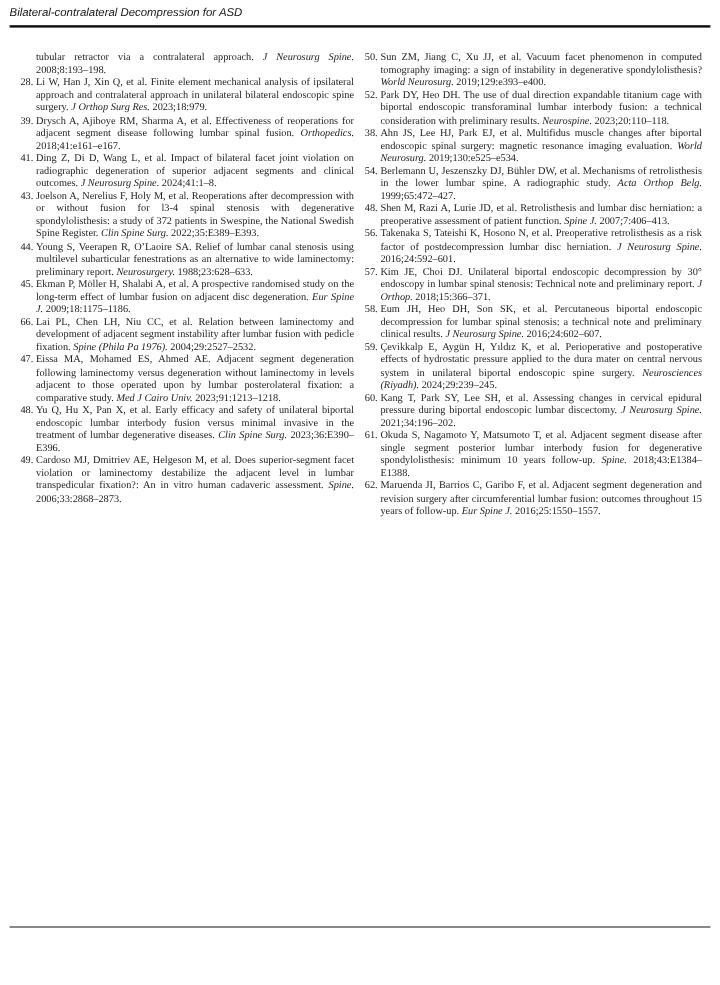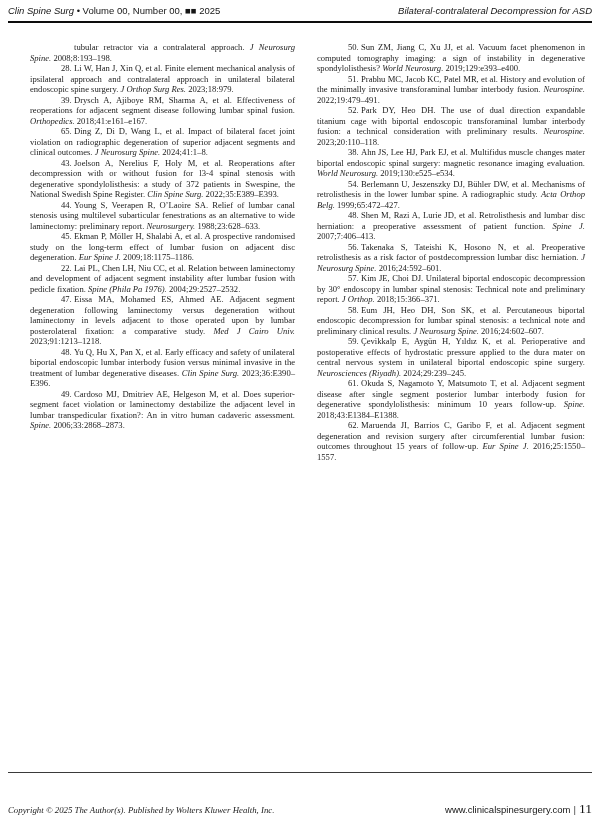--- a/index.html
+++ b/index.html
@@ -49,21 +49,20 @@
     text-align: justify;
   }
   .ref {
     padding-left: 13px;
     text-indent: -13px;
   }
   .ref .num {
     display: inline-block;
     width: 13px;
     text-indent: 0;
-    margin-left: 44px;
   }
   .jrnl { font-style: italic; }
 
   
   .footer-rule {
     position: absolute;
     top: 772px; left: 8px; right: 8px;
     height: 1px;
     background: #3a3a3a;
   }
@@ -92,84 +91,75 @@
     font-family: "Liberation Serif", serif;
     font-size: 13.5px;
   }
 </style>
 </head>
 <body>
 
 <div class="page">
 
   <header class="page-header">
-    <div class="header-left">
-      <span class="italic">Clin Spine Surg</span><span> • Volume 00, Number 00, ■■ 2025</span>
-    </div>
     <div class="header-right italic">Bilateral-contralateral Decompression for ASD</div>
   </header>
 
   <div class="header-rule"></div>
 
   <main class="columns">
     <div class="col">
   <div class="ref"><span class="num"></span><span class="body">tubular retractor via a contralateral approach. </span><span class="jrnl">J Neurosurg Spine.</span><span class="tail"> 2008;8:193–198.</span></div>
 
   <div class="ref"><span class="num">28.</span><span class="body">Li W, Han J, Xin Q, et al. Finite element mechanical analysis of ipsilateral approach and contralateral approach in unilateral bilateral endoscopic spine surgery. </span><span class="jrnl">J Orthop Surg Res.</span><span class="tail"> 2023;18:979.</span></div>
 
   <div class="ref"><span class="num">39.</span><span class="body">Drysch A, Ajiboye RM, Sharma A, et al. Effectiveness of reoperations for adjacent segment disease following lumbar spinal fusion. </span><span class="jrnl">Orthopedics.</span><span class="tail"> 2018;41:e161–e167.</span></div>
 
 
-  <div class="ref"><span class="num">65.</span><span class="body">Ding Z, Di D, Wang L, et al. Impact of bilateral facet joint violation on radiographic degeneration of superior adjacent segments and clinical outcomes. </span><span class="jrnl">J Neurosurg Spine.</span><span class="tail"> 2024;41:1–8.</span></div>
+  <div class="ref"><span class="num">41.</span><span class="body">Ding Z, Di D, Wang L, et al. Impact of bilateral facet joint violation on radiographic degeneration of superior adjacent segments and clinical outcomes. </span><span class="jrnl">J Neurosurg Spine.</span><span class="tail"> 2024;41:1–8.</span></div>
 
 
   <div class="ref"><span class="num">43.</span><span class="body">Joelson A, Nerelius F, Holy M, et al. Reoperations after decompression with or without fusion for l3-4 spinal stenosis with degenerative spondylolisthesis: a study of 372 patients in Swespine, the National Swedish Spine Register. </span><span class="jrnl">Clin Spine Surg.</span><span class="tail"> 2022;35:E389–E393.</span></div>
 
   <div class="ref"><span class="num">44.</span><span class="body">Young S, Veerapen R, O’Laoire SA. Relief of lumbar canal stenosis using multilevel subarticular fenestrations as an alternative to wide laminectomy: preliminary report. </span><span class="jrnl">Neurosurgery.</span><span class="tail"> 1988;23:628–633.</span></div>
 
   <div class="ref"><span class="num">45.</span><span class="body">Ekman P, Möller H, Shalabi A, et al. A prospective randomised study on the long-term effect of lumbar fusion on adjacent disc degeneration. </span><span class="jrnl">Eur Spine J.</span><span class="tail"> 2009;18:1175–1186.</span></div>
 
-  <div class="ref"><span class="num">22.</span><span class="body">Lai PL, Chen LH, Niu CC, et al. Relation between laminectomy and development of adjacent segment instability after lumbar fusion with pedicle fixation. </span><span class="jrnl">Spine (Phila Pa 1976).</span><span class="tail"> 2004;29:2527–2532.</span></div>
+  <div class="ref"><span class="num">66.</span><span class="body">Lai PL, Chen LH, Niu CC, et al. Relation between laminectomy and development of adjacent segment instability after lumbar fusion with pedicle fixation. </span><span class="jrnl">Spine (Phila Pa 1976).</span><span class="tail"> 2004;29:2527–2532.</span></div>
 
   <div class="ref"><span class="num">47.</span><span class="body">Eissa MA, Mohamed ES, Ahmed AE. Adjacent segment degeneration following laminectomy versus degeneration without laminectomy in levels adjacent to those operated upon by lumbar posterolateral fixation: a comparative study. </span><span class="jrnl">Med J Cairo Univ.</span><span class="tail"> 2023;91:1213–1218.</span></div>
 
   <div class="ref"><span class="num">48.</span><span class="body">Yu Q, Hu X, Pan X, et al. Early efficacy and safety of unilateral biportal endoscopic lumbar interbody fusion versus minimal invasive in the treatment of lumbar degenerative diseases. </span><span class="jrnl">Clin Spine Surg.</span><span class="tail"> 2023;36:E390–E396.</span></div>
 
   <div class="ref"><span class="num">49.</span><span class="body">Cardoso MJ, Dmitriev AE, Helgeson M, et al. Does superior-segment facet violation or laminectomy destabilize the adjacent level in lumbar transpedicular fixation?: An in vitro human cadaveric assessment. </span><span class="jrnl">Spine.</span><span class="tail"> 2006;33:2868–2873.</span></div>
 </div>
     <div class="col">
   <div class="ref"><span class="num">50.</span><span class="body">Sun ZM, Jiang C, Xu JJ, et al. Vacuum facet phenomenon in computed tomography imaging: a sign of instability in degenerative spondylolisthesis? </span><span class="jrnl">World Neurosurg.</span><span class="tail"> 2019;129:e393–e400.</span></div>
 
-  <div class="ref"><span class="num">51.</span><span class="body">Prabhu MC, Jacob KC, Patel MR, et al. History and evolution of the minimally invasive transforaminal lumbar interbody fusion. </span><span class="jrnl">Neurospine.</span><span class="tail"> 2022;19:479–491.</span></div>
 
   <div class="ref"><span class="num">52.</span><span class="body">Park DY, Heo DH. The use of dual direction expandable titanium cage with biportal endoscopic transforaminal lumbar interbody fusion: a technical consideration with preliminary results. </span><span class="jrnl">Neurospine.</span><span class="tail"> 2023;20:110–118.</span></div>
 
-  <div class="ref"><span class="num">38.</span><span class="body">Ahn JS, Lee HJ, Park EJ, et al. Multifidus muscle changes mater biportal endoscopic spinal surgery: magnetic resonance imaging evaluation. </span><span class="jrnl">World Neurosurg.</span><span class="tail"> 2019;130:e525–e534.</span></div>
+  <div class="ref"><span class="num">38.</span><span class="body">Ahn JS, Lee HJ, Park EJ, et al. Multifidus muscle changes after biportal endoscopic spinal surgery: magnetic resonance imaging evaluation. </span><span class="jrnl">World Neurosurg.</span><span class="tail"> 2019;130:e525–e534.</span></div>
 
   <div class="ref"><span class="num">54.</span><span class="body">Berlemann U, Jeszenszky DJ, Bühler DW, et al. Mechanisms of retrolisthesis in the lower lumbar spine. A radiographic study. </span><span class="jrnl">Acta Orthop Belg.</span><span class="tail"> 1999;65:472–427.</span></div>
 
   <div class="ref"><span class="num">48.</span><span class="body">Shen M, Razi A, Lurie JD, et al. Retrolisthesis and lumbar disc herniation: a preoperative assessment of patient function. </span><span class="jrnl">Spine J.</span><span class="tail"> 2007;7:406–413.</span></div>
 
   <div class="ref"><span class="num">56.</span><span class="body">Takenaka S, Tateishi K, Hosono N, et al. Preoperative retrolisthesis as a risk factor of postdecompression lumbar disc herniation. </span><span class="jrnl">J Neurosurg Spine.</span><span class="tail"> 2016;24:592–601.</span></div>
 
   <div class="ref"><span class="num">57.</span><span class="body">Kim JE, Choi DJ. Unilateral biportal endoscopic decompression by 30° endoscopy in lumbar spinal stenosis: Technical note and preliminary report. </span><span class="jrnl">J Orthop.</span><span class="tail"> 2018;15:366–371.</span></div>
 
   <div class="ref"><span class="num">58.</span><span class="body">Eum JH, Heo DH, Son SK, et al. Percutaneous biportal endoscopic decompression for lumbar spinal stenosis: a technical note and preliminary clinical results. </span><span class="jrnl">J Neurosurg Spine.</span><span class="tail"> 2016;24:602–607.</span></div>
 
   <div class="ref"><span class="num">59.</span><span class="body">Çevikkalp E, Aygün H, Yıldız K, et al. Perioperative and postoperative effects of hydrostatic pressure applied to the dura mater on central nervous system in unilateral biportal endoscopic spine surgery. </span><span class="jrnl">Neurosciences (Riyadh).</span><span class="tail"> 2024;29:239–245.</span></div>
 
+  <div class="ref"><span class="num">60.</span><span class="body">Kang T, Park SY, Lee SH, et al. Assessing changes in cervical epidural pressure during biportal endoscopic lumbar discectomy. </span><span class="jrnl">J Neurosurg Spine.</span><span class="tail"> 2021;34:196–202.</span></div>
 
   <div class="ref"><span class="num">61.</span><span class="body">Okuda S, Nagamoto Y, Matsumoto T, et al. Adjacent segment disease after single segment posterior lumbar interbody fusion for degenerative spondylolisthesis: minimum 10 years follow-up. </span><span class="jrnl">Spine.</span><span class="tail"> 2018;43:E1384–E1388.</span></div>
 
   <div class="ref"><span class="num">62.</span><span class="body">Maruenda JI, Barrios C, Garibo F, et al. Adjacent segment degeneration and revision surgery after circumferential lumbar fusion: outcomes throughout 15 years of follow-up. </span><span class="jrnl">Eur Spine J.</span><span class="tail"> 2016;25:1550–1557.</span></div>
 </div>
   </main>
 
   <div class="footer-rule"></div>
 
-  <footer class="page-footer">
-    <div class="copyright">Copyright © 2025 The Author(s). Published by Wolters Kluwer Health, Inc.</div>
-    <div class="footer-right">
-      <span>www.clinicalspinesurgery.com</span><span class="sep">|</span><span class="page-number">11</span>
-    </div>
-  </footer>
 
 </div>
 
 </body></html>

